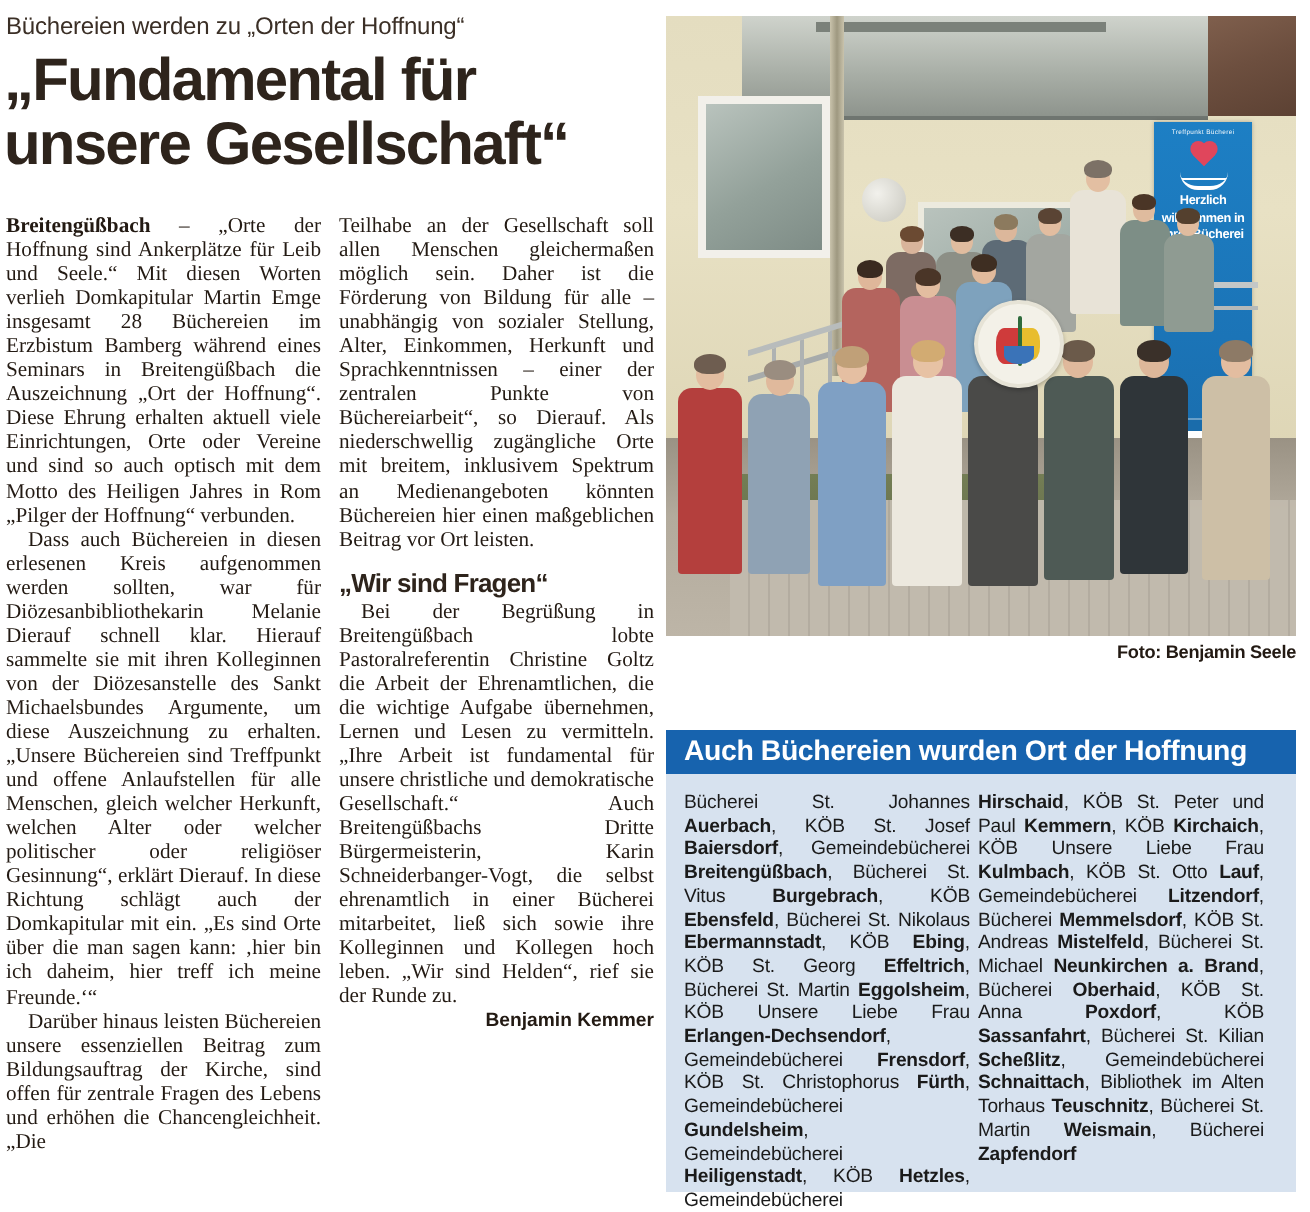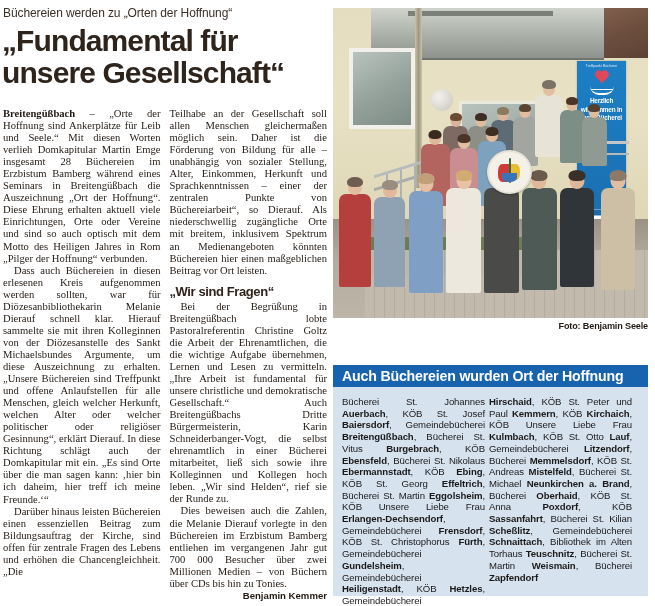--- a/index.html
+++ b/index.html
@@ -252,28 +252,27 @@
     <h1 class="headline">
       <span>„Fundamental für</span>
       <span>unsere Gesellschaft“</span>
     </h1>
 
     <div class="cols">
 
       <div class="col">
         <p><span class="lead">Breitengüßbach</span><span> – „Orte der Hoffnung sind Ankerplätze für Leib und Seele.“ Mit diesen Worten verlieh Domkapitular Martin Emge insgesamt 28 Büchereien im Erzbistum Bamberg während eines Seminars in Breitengüßbach die Auszeichnung „Ort der Hoffnung“. Diese Ehrung erhalten aktuell viele Einrichtungen, Orte oder Vereine und sind so auch optisch mit dem Motto des Heiligen Jahres in Rom „Pilger der Hoffnung“ verbunden.</span></p>
         <p class="indent">Dass auch Büchereien in diesen erlesenen Kreis aufgenommen werden sollten, war für Diözesanbibliothekarin Melanie Dierauf schnell klar. Hierauf sammelte sie mit ihren Kolleginnen von der Diözesanstelle des Sankt Michaelsbundes Argumente, um diese Auszeichnung zu erhalten. „Unsere Büchereien sind Treffpunkt und offene Anlaufstellen für alle Menschen, gleich welcher Herkunft, welchen Alter oder welcher politischer oder religiöser Gesinnung“, erklärt Dierauf. In diese Richtung schlägt auch der Domkapitular mit ein. „Es sind Orte über die man sagen kann: ‚hier bin ich daheim, hier treff ich meine Freunde.‘“</p>
-        <p class="indent">Darüber hinaus leisten Büchereien einen essenziellen Beitrag zum Bildungsauftrag der Kirche, sind offen für zentrale Fragen des Lebens und erhöhen die Chancengleichheit. „Die</p>
+        <p class="indent">Darüber hinaus leisten Büchereien unsere essenziellen Beitrag zum Bildungsauftrag der Kirche, sind offen für zentrale Fragen des Lebens und erhöhen die Chancengleichheit. „Die</p>
       </div>
 
       <div class="col">
         <p>Teilhabe an der Gesellschaft soll allen Menschen gleichermaßen möglich sein. Daher ist die Förderung von Bildung für alle – unabhängig von sozialer Stellung, Alter, Einkommen, Herkunft und Sprachkenntnissen – einer der zentralen Punkte von Büchereiarbeit“, so Dierauf. Als niederschwellig zugängliche Orte mit breitem, inklusivem Spektrum an Medienangeboten könnten Büchereien hier einen maßgeblichen Beitrag vor Ort leisten.</p>
         <div class="subhead">„Wir sind Fragen“</div>
         <p class="indent">Bei der Begrüßung in Breitengüßbach lobte Pastoralreferentin Christine Goltz die Arbeit der Ehrenamtlichen, die die wichtige Aufgabe übernehmen, Lernen und Lesen zu vermitteln. „Ihre Arbeit ist fundamental für unsere christliche und demokratische Gesellschaft.“ Auch Breitengüßbachs Dritte Bürgermeisterin, Karin Schneiderbanger-Vogt, die selbst ehrenamtlich in einer Bücherei mitarbeitet, ließ sich sowie ihre Kolleginnen und Kollegen hoch leben. „Wir sind Helden“, rief sie der Runde zu.</p>
-        <p class="indent">Dies beweisen auch die Zahlen, die Melanie Dierauf vorlegte in den Büchereien im Erzbistum Bamberg entliehen im vergangenen Jahr gut 700 000 Besucher über zwei Millionen Medien – von Büchern über CDs bis hin zu Tonies.</p>
         <p class="endline">
             <span></span>
             <span class="byline">Benjamin Kemmer</span>
           </p>
       </div>
 
     </div>
   </div>
 
   <div class="photowrap">

